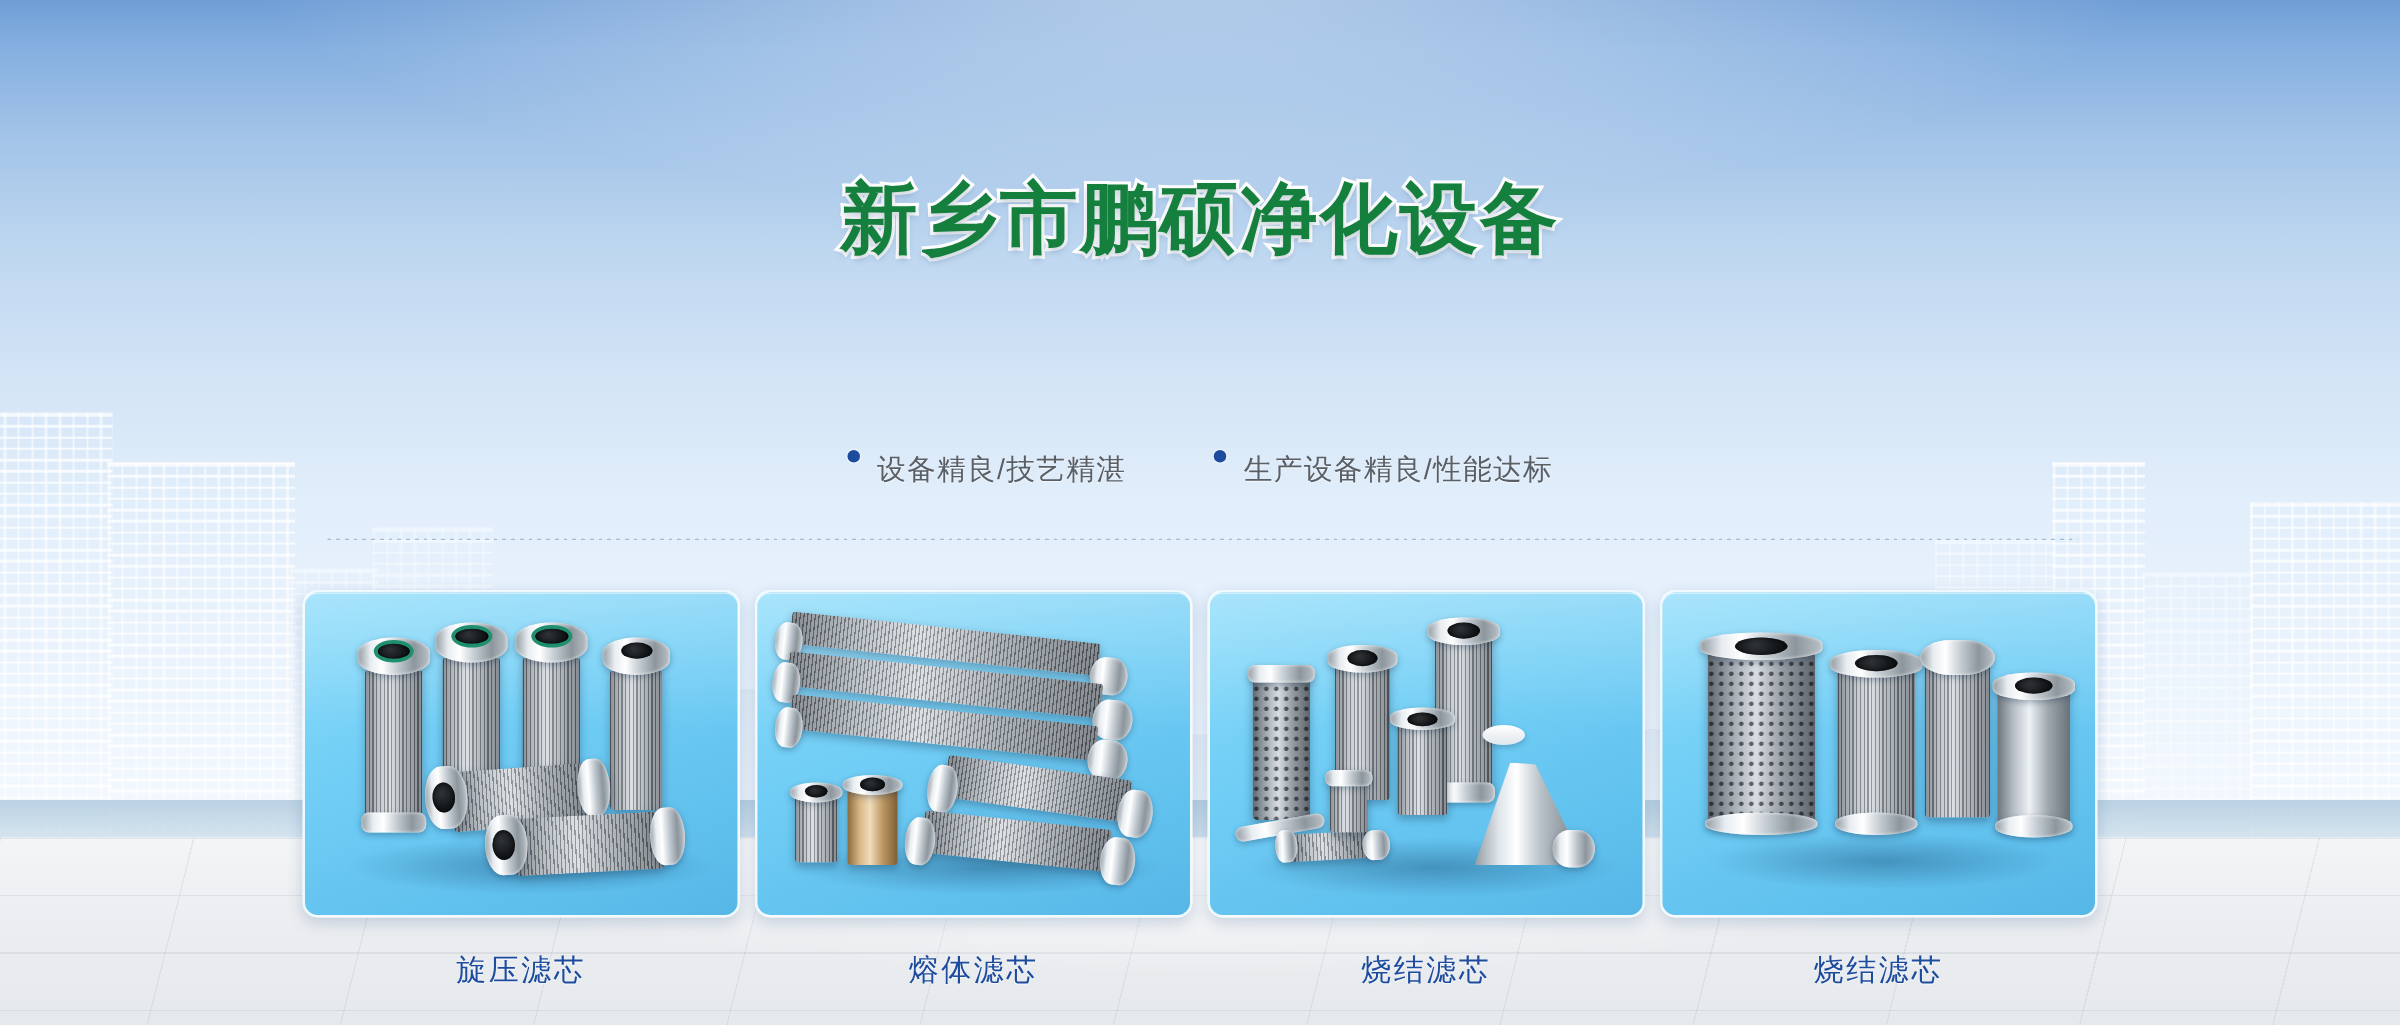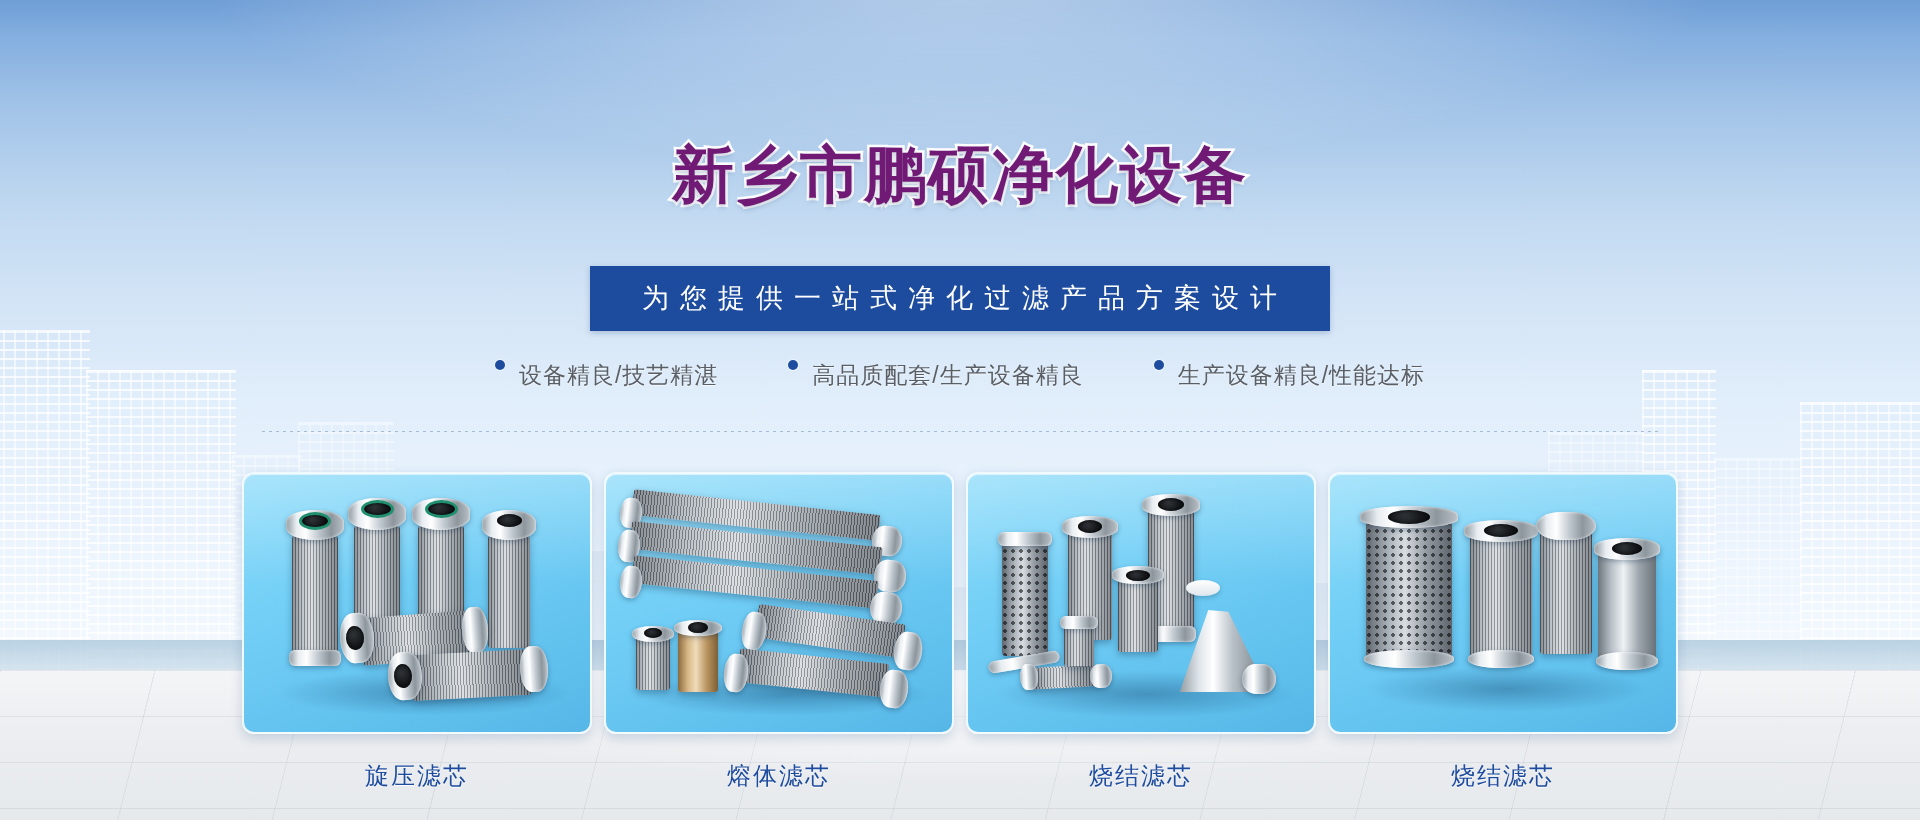--- a/index.html
+++ b/index.html
@@ -80,21 +80,21 @@
 
   
   .content { position:absolute; inset:0; }
 
   
   .title {
     position:absolute; top:140px; left:0; width:1920px;
     text-align:center;
     font-size:62px; line-height:70px;
     font-weight:bold; letter-spacing:2px;
-    color:#701a75;
+    color:#15803d;
     -webkit-text-stroke:5px #ffffff;
     paint-order:stroke fill;
     text-shadow:0 3px 5px rgba(40,70,110,.25);
     font-family:"DejaVu Sans","Liberation Sans",sans-serif;
     white-space:nowrap;
   }
 
   
   .subtitle-wrap { position:absolute; top:266px; left:0; width:1920px; text-align:center; }
   .subtitle {
@@ -236,32 +236,25 @@
 
   <div class="water"></div>
   <div class="quay"></div>
   <div class="floor"></div>
   <div class="floor-glow"></div>
 
   <div class="content">
 
     <div class="title">新乡市鹏硕净化设备</div>
 
-    <div class="subtitle-wrap">
-      <div class="subtitle">为您提供一站式净化过滤产品方案设计</div>
-    </div>
 
     <div class="features">
       <div class="feature">
         <span class="dot"></span>
         <span class="ftxt">设备精良/技艺精湛</span>
-      </div>
-      <div class="feature">
-        <span class="dot"></span>
-        <span class="ftxt">高品质配套/生产设备精良</span>
       </div>
       <div class="feature">
         <span class="dot"></span>
         <span class="ftxt">生产设备精良/性能达标</span>
       </div>
     </div>
 
     <div class="divider"></div>
 
     <div class="cards">

